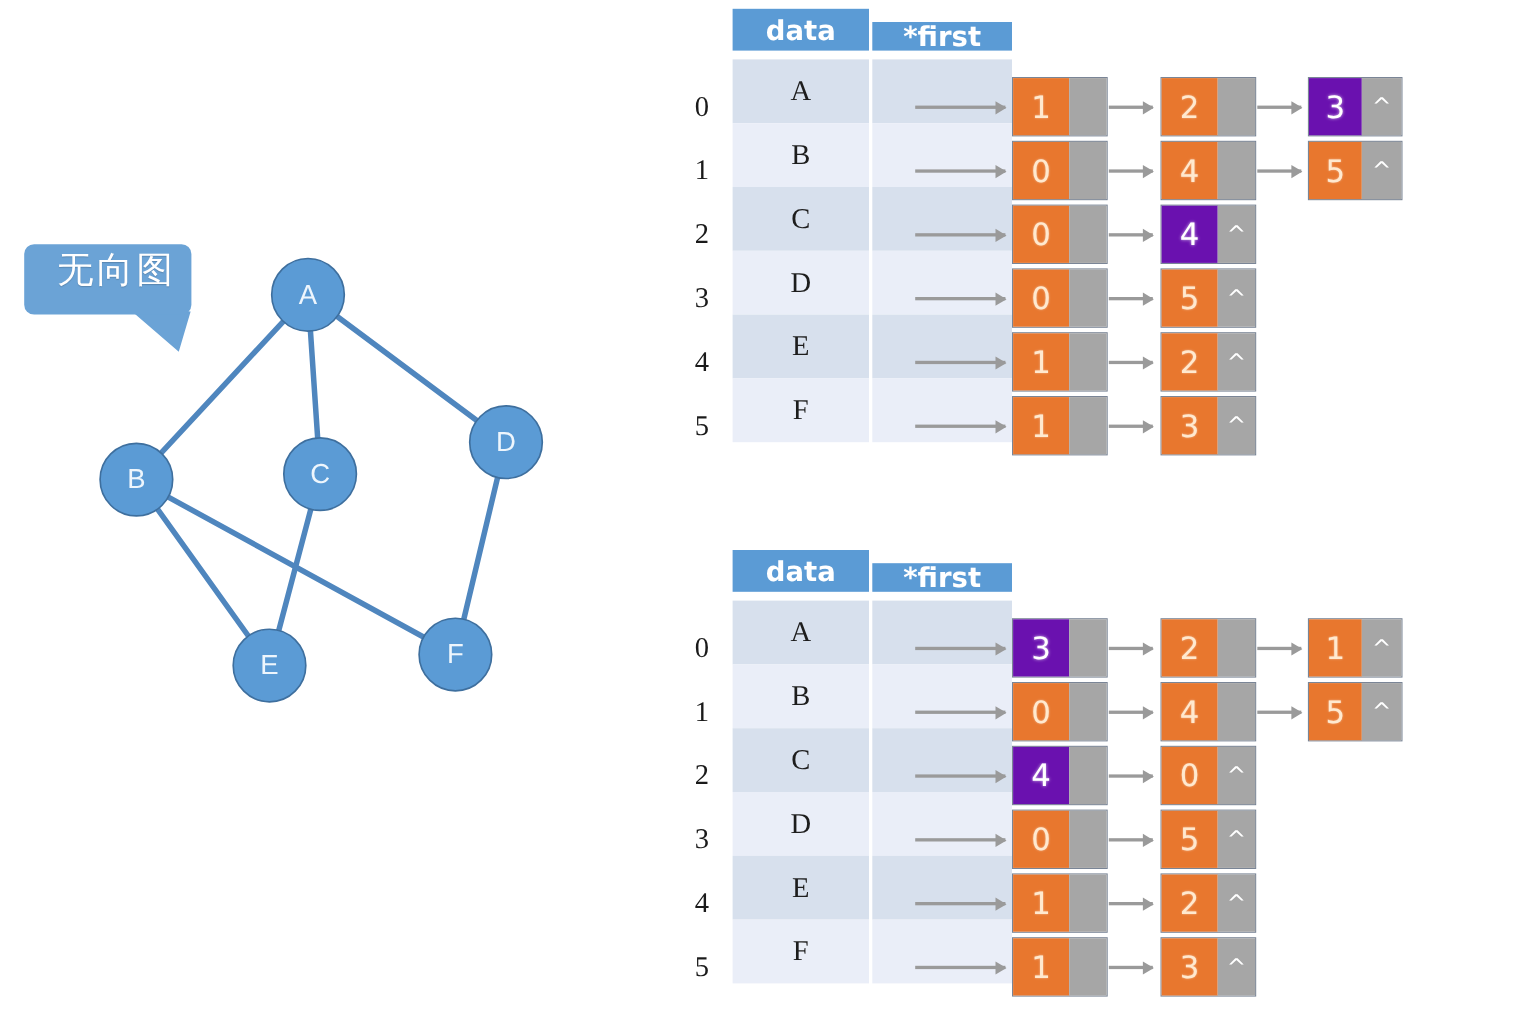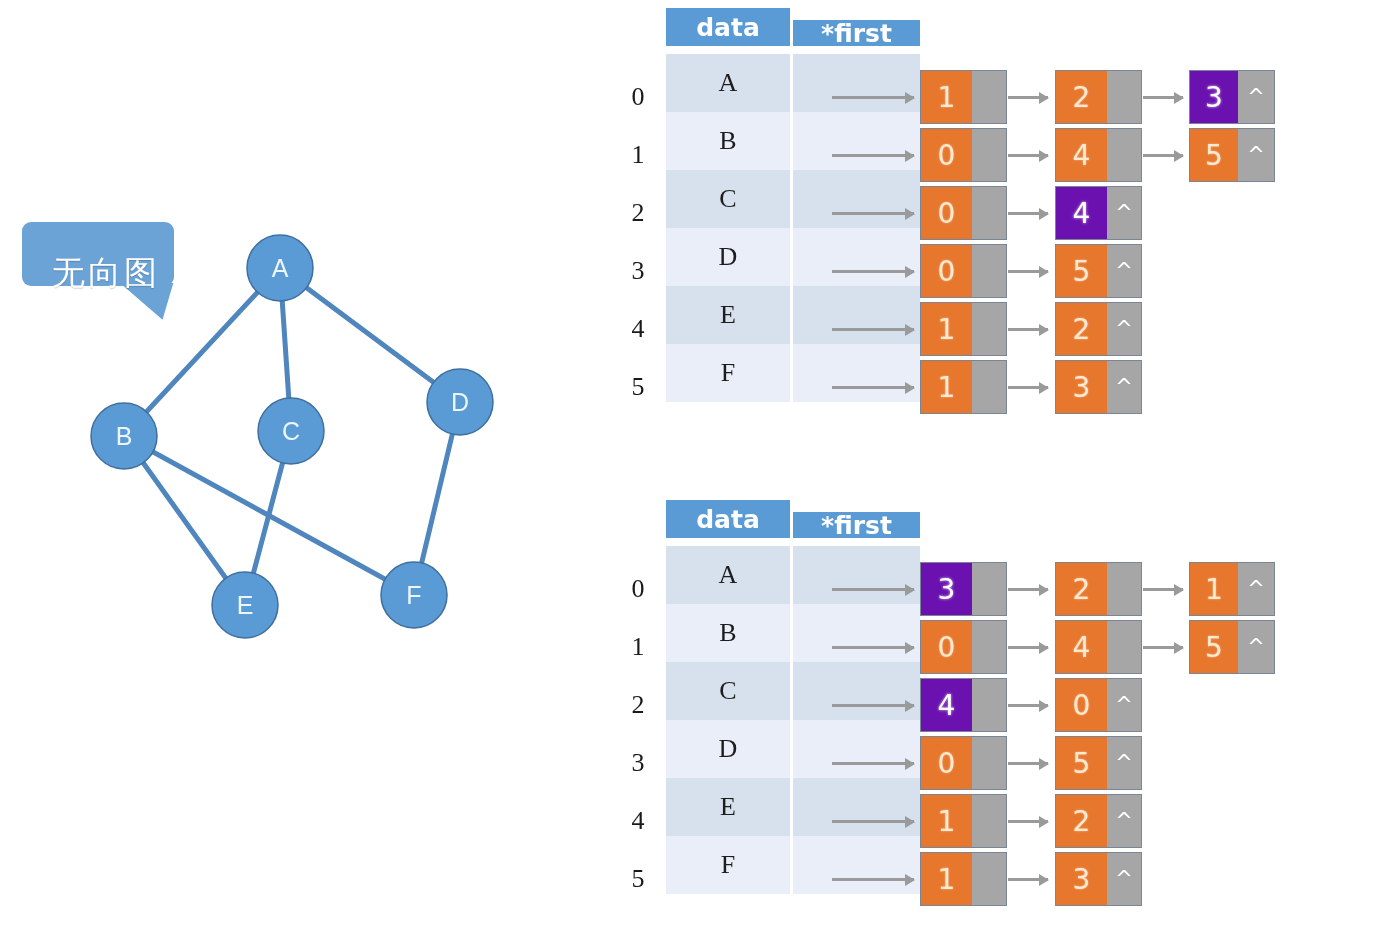--- a/index.html
+++ b/index.html
@@ -19,21 +19,21 @@
   #graph-panel {
     position: absolute;
     left: 0; top: 0;
     width: 600px; height: 934px;
   }
   #graph-svg { position: absolute; left: 0; top: 0; }
 
   .bubble-text {
     position: absolute;
     left: 30px;
-    top: 242px;
+    top: 214px;
     width: 152px;
     height: 62px;
     display: flex;
     align-items: center;
     justify-content: center;
     color: #ffffff;
     font-size: 33px;
     letter-spacing: 3px;
     font-family: "DejaVu Sans", sans-serif;
     text-shadow: 0 1px 1px rgba(0,0,0,.18);

